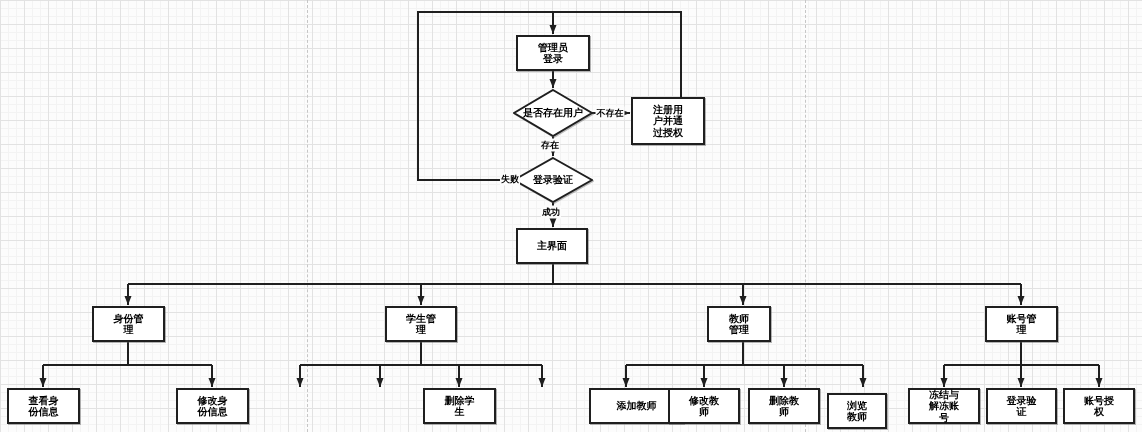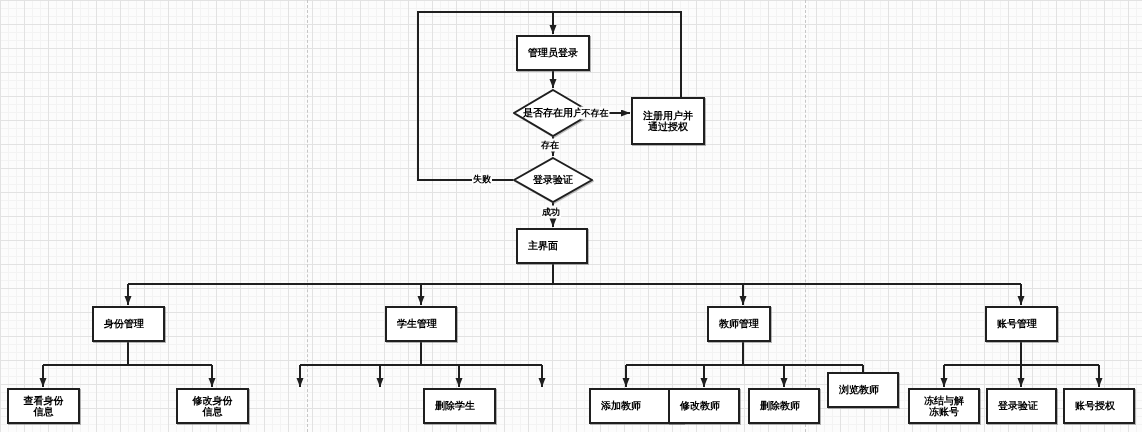--- a/index.html
+++ b/index.html
@@ -16,23 +16,23 @@
   }
   .pagebreak{
     position:absolute;top:0;bottom:0;width:0;
     border-left:1px dashed #c6c6c6;z-index:1;
   }
   #edges{position:absolute;left:0;top:0;z-index:2;}
   .rect{
     position:absolute;height:36px;box-sizing:border-box;
     background:#fff;border:2px solid #1f1f1f;
     box-shadow:1px 1px 0 rgba(90,90,90,.45);
-    display:flex;align-items:center;justify-content:flex-start;
+    display:flex;align-items:center;justify-content:center;
     font-size:10px;font-weight:600;color:#000;text-align:center;
-    line-height:1.15;z-index:3;padding:1px 10px;
+    line-height:1.15;z-index:3;padding:1px 16px;
   }
   .diamond{position:absolute;z-index:3;}
   .diamond svg{display:block;filter:drop-shadow(1px 1px 0 rgba(90,90,90,.4));}
   .diamond .dlabel{
     position:absolute;left:0;top:0;right:0;bottom:0;
     display:flex;align-items:center;justify-content:center;
     font-size:10px;font-weight:600;color:#000;
   }
   .edge-label{
     position:absolute;transform:translate(-50%,-50%);
@@ -121,23 +121,23 @@
     <svg width="80" height="46">
         <polygon points="40,1 79,23 40,45 1,23" fill="#fff" stroke="#1f1f1f" stroke-width="2"></polygon>
       </svg>
     <span class="dlabel">登录验证</span>
   </div>
 
   <div class="rect" style="left:516px;top:228px;width:72px">
     <span>主界面</span>
   </div>
 
-  <span class="edge-label" style="left:595px;top:113px">不存在</span>
+  <span class="edge-label" style="left:610px;top:113px">不存在</span>
   <span class="edge-label" style="left:550px;top:145px">存在</span>
-  <span class="edge-label" style="left:482px;top:179px">失败</span>
+  <span class="edge-label" style="left:510px;top:179px">失败</span>
   <span class="edge-label" style="left:551px;top:212px">成功</span>
 
   <div class="rect" style="left:92px;top:306px;width:73px">
     <span>身份管理</span>
   </div>
   <div class="rect" style="left:385px;top:306px;width:72px">
     <span>学生管理</span>
   </div>
   <div class="rect" style="left:707px;top:306px;width:64px">
     <span>教师管理</span>
@@ -159,21 +159,21 @@
 
   <div class="rect" style="left:589px;top:388px;width:95px">
     <span>添加教师</span>
   </div>
   <div class="rect" style="left:748px;top:388px;width:72px">
     <span>删除教师</span>
   </div>
   <div class="rect" style="left:668px;top:388px;width:72px">
     <span>修改教师</span>
   </div>
-  <div class="rect" style="left:827px;top:372px;width:72px">
+  <div class="rect" style="left:827px;top:393px;width:60px">
     <span>浏览教师</span>
   </div>
 
   <div class="rect" style="left:908px;top:388px;width:72px">
     <span>冻结与解冻账号</span>
   </div>
   <div class="rect" style="left:986px;top:388px;width:71px">
     <span>登录验证</span>
   </div>
   <div class="rect" style="left:1063px;top:388px;width:72px">

